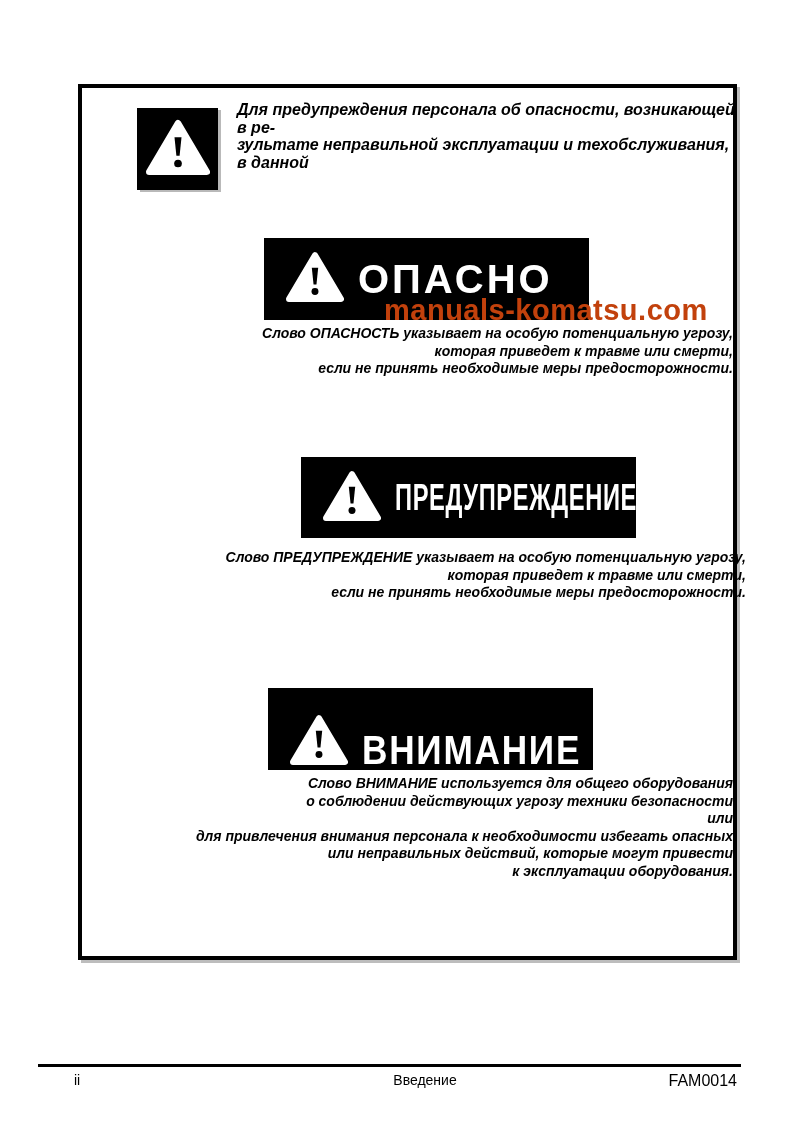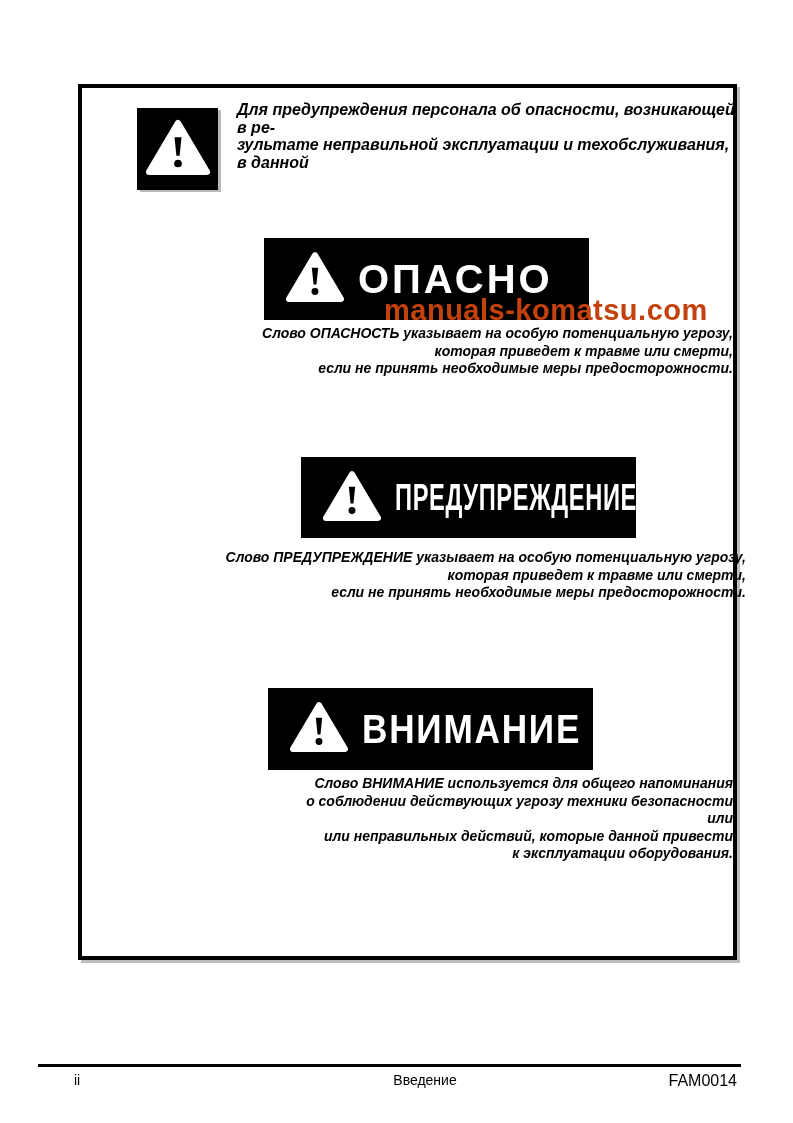--- a/index.html
+++ b/index.html
@@ -19,21 +19,21 @@
   .intro{
     position:absolute;left:237px;top:101px;width:500px;
     font-size:16px;line-height:17.5px;font-weight:bold;font-style:italic;z-index:2;
   }
   .banner{
     position:absolute;background:#000;display:flex;align-items:center;
     padding-left:22px;box-sizing:border-box;z-index:2;
   }
   .banner-1{left:264px;top:238px;width:325px;height:82px;}
   .banner-2{left:270px;top:457px;width:335px;height:81px;margin-left:31px;}
-  .banner-3{left:268px;top:688px;width:325px;height:82px;}
+  .banner-3{left:268px;top:688px;width:325px;height:82px;align-items:flex-end;}
   .banner .tri{margin-right:14px;flex:0 0 auto;display:block;}
   .banner-label{
     color:#fff;font-weight:bold;font-size:40px;letter-spacing:3px;
     transform-origin:left center;white-space:nowrap;line-height:1;
   }
   .banner-2 .banner-label{font-size:37px;letter-spacing:1px;transform:scaleX(0.64);}
   .banner-3 .banner-label{letter-spacing:2px;transform:scaleX(0.88);}
   .caption{
     position:absolute;left:82px;width:651px;text-align:right;
     font-weight:bold;font-style:italic;font-size:14px;line-height:17.5px;z-index:2;
@@ -113,24 +113,25 @@
       <svg width="58" height="52" viewBox="0 0 100 88">
         <polygon points="50,6 95,82 5,82" fill="#ffffff" stroke="#ffffff" stroke-width="10" stroke-linejoin="round"></polygon>
         <path d="M44.5 28 L55.5 28 L52.5 57 L47.5 57 Z" fill="#000000"></path>
         <circle cx="50" cy="69" r="6" fill="#000000"></circle>
       </svg>
     </span>
     <span class="banner-label">ВНИМАНИЕ</span>
   </div>
 
   <div class="caption caption-3">
-    <div>Слово ВНИМАНИЕ используется для общего напоминания</div>
+    <div>Слово ВНИМАНИЕ используется для общего оборудования</div>
     <div>о соблюдении действующих угрозу техники безопасности</div>
     <div>или</div>
-    <div>или неправильных действий, которые данной привести</div>
+    <div>для привлечения внимания персонала к необходимости избегать опасных</div>
+    <div>или неправильных действий, которые могут привести</div>
     <div>к эксплуатации оборудования.</div>
   </div>
 
   <div class="footer-line"></div>
   <div class="footer-page">ii</div>
   <div class="footer-title">Введение</div>
   <div class="footer-code">FAM0014</div>
 
 </div>
 

